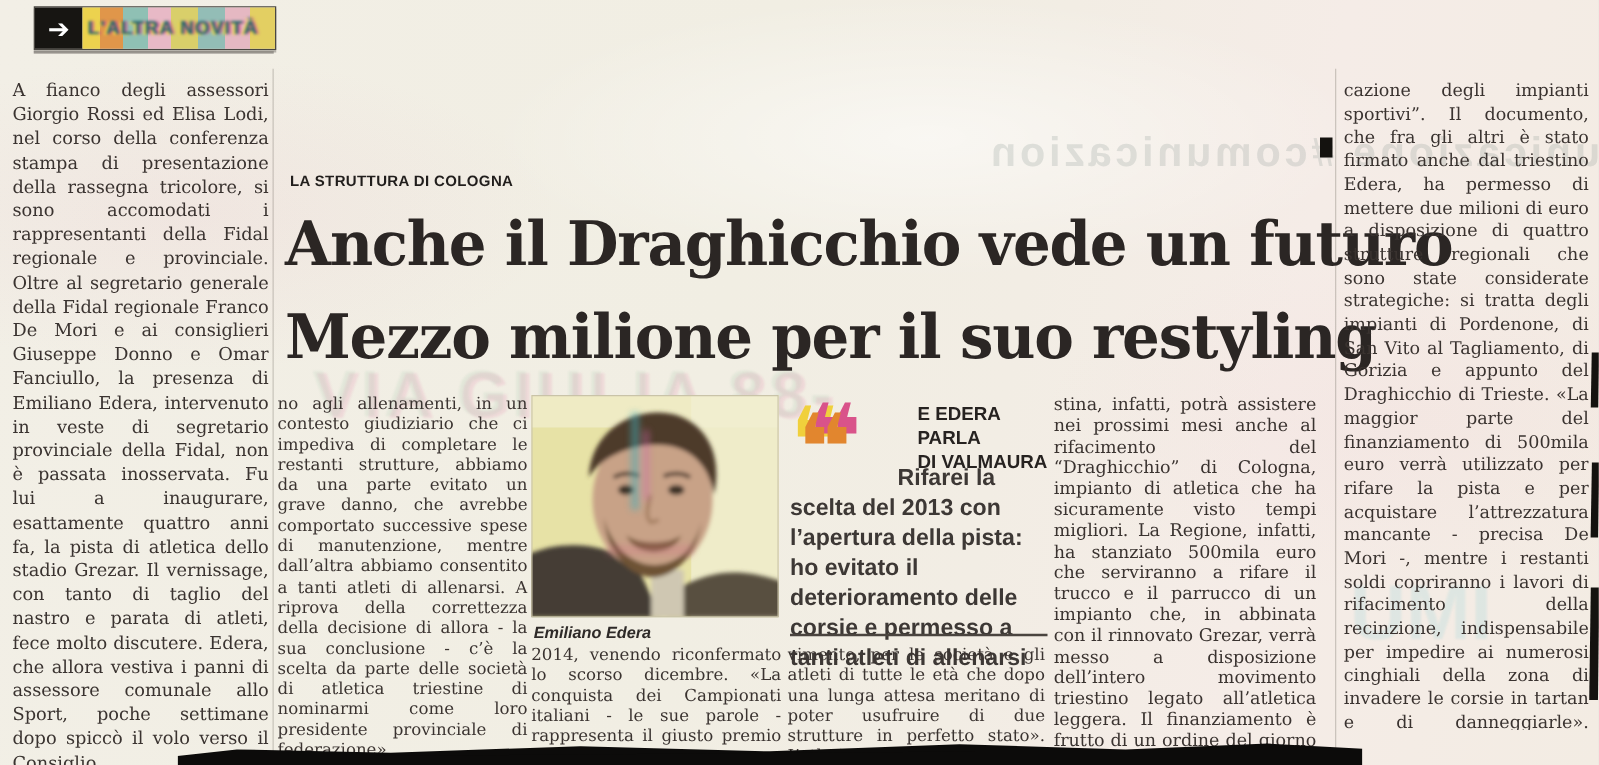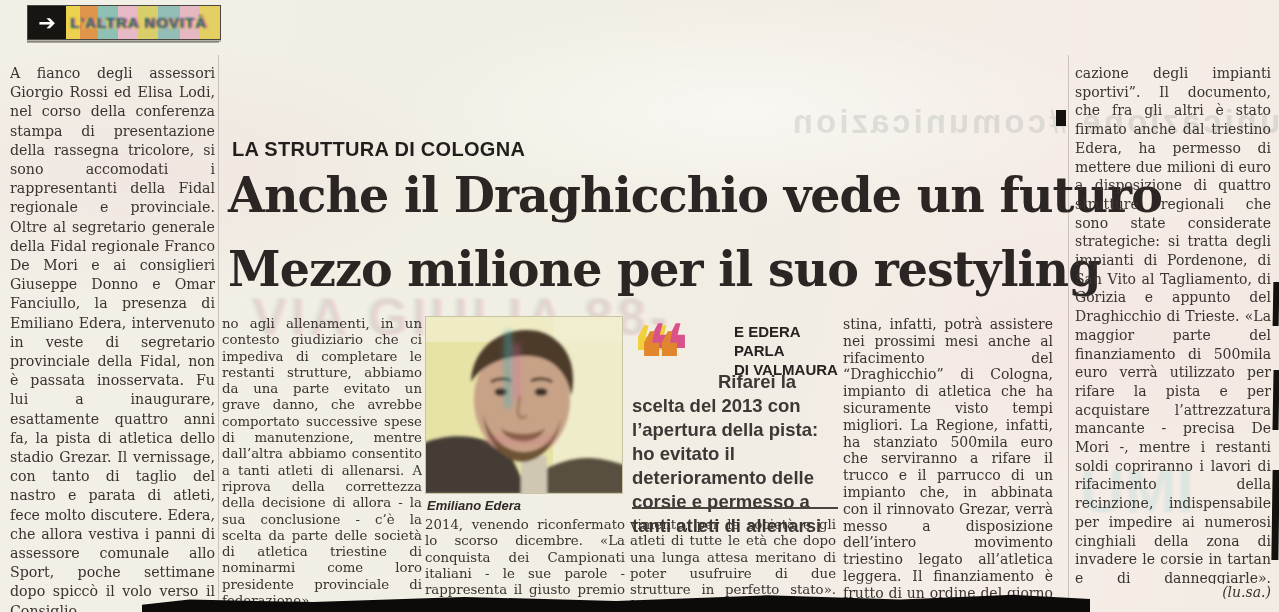--- a/index.html
+++ b/index.html
@@ -22,21 +22,21 @@
   #masthead .arrowbox{width:38px;background:#171512;color:#fff;display:flex;align-items:center;justify-content:center;
     font-family:"DejaVu Sans",sans-serif;font-size:21px;font-weight:bold;}
   #masthead .band{flex:1;position:relative;display:flex;align-items:center;overflow:hidden;
     background:linear-gradient(90deg,#ecd24e 0 9%,#e0964a 9% 21%,#8fc0b4 21% 34%,#e8b9c6 34% 46%,#d9cf6a 46% 60%,#93bdb6 60% 74%,#e5b8c2 74% 87%,#e3cf62 87% 100%);}
   #masthead .band span{font-family:"Liberation Sans","DejaVu Sans",sans-serif;font-weight:800;font-size:15px;
     letter-spacing:1px;color:#23666b;filter:blur(1.2px);
     text-shadow:2px 0 rgba(211,84,142,.8), -2px 1px rgba(242,214,70,.9);white-space:nowrap;padding-left:4px;}
   #masthead-underline{position:absolute;left:27px;top:41px;width:192px;height:2px;background:rgba(80,75,70,.45);}
   
   #kicker{position:absolute;left:232px;top:138px;font-family:"Liberation Sans","DejaVu Sans",sans-serif;
-    font-weight:800;font-size:20px;letter-spacing:.3px;color:#211e1c;}
+    font-weight:800;font-size:12px;letter-spacing:.3px;color:#211e1c;}
   #headline{position:absolute;left:228px;top:158px;width:832px;color:#2b2624;
     font-weight:bold;font-size:49px;line-height:74px;transform:scaleX(.97);transform-origin:left top;
     letter-spacing:-1px;white-space:nowrap;}
   
   #pullquote{position:absolute;left:630px;top:312px;width:208px;height:200px;}
   .qicon{position:absolute;font-family:"DejaVu Sans",sans-serif;font-size:74px;line-height:74px;font-weight:bold;}
   .qicon.yellow{left:2px;top:4px;color:#f0d03c;}
   .qicon.pink{left:16px;top:2px;color:#d9538a;}
   .qicon.orange{left:8px;top:10px;color:#e2862e;}
   #pq-head{position:absolute;left:104px;top:10px;font-family:"Liberation Sans","DejaVu Sans",sans-serif;
@@ -159,21 +159,20 @@
     <p>vimento, per le società e gli atleti di tutte le età che dopo una lunga attesa meritano di poter usufruire di due strutture in perfetto stato». L’atletica trie-</p>
   </div>
 
   <div class="col midcol" style="left:843px;top:316px;width:210px;height:290px;font-size:14px;line-height:16.8px;">
     <p>stina, infatti, potrà assistere nei prossimi mesi anche al rifacimento del “Draghicchio” di Cologna, impianto di atletica che ha sicuramente visto tempi migliori. La Regione, infatti, ha stanziato 500mila euro che serviranno a rifare il trucco e il parrucco di un impianto che, in abbinata con il rinnovato Grezar, verrà messo a disposizione dell’intero movimento triestino legato all’atletica leggera. Il finanziamento è frutto di un ordine del giorno che si appella alla legge regionale 3 aprile 2003, “che prevede incentivi per le opere di riqualifi-</p>
   </div>
 
   <div class="col serifcol" style="left:1075px;top:64px;width:196px;height:520px;font-size:14px;line-height:18.7px;">
     <p>cazione degli impianti sportivi”. Il documento, che fra gli altri è stato firmato anche dal triestino Edera, ha permesso di mettere due milioni di euro a disposizione di quattro strutture regionali che sono state considerate strategiche: si tratta degli impianti di Pordenone, di San Vito al Tagliamento, di Gorizia e appunto del Draghicchio di Trieste. «La maggior parte del finanziamento di 500mila euro verrà utilizzato per rifare la pista e per acquistare l’attrezzatura mancante - precisa De Mori -, mentre i restanti soldi copriranno i lavori di rifacimento della recinzione, indispensabile per impedire ai numerosi cinghiali della zona di invadere le corsie in tartan e di danneggiarle». L’impianto di Cologna, una volta terminato, verrà utilizzato per gli allenamenti e per le gare giovanili, mentre al Grezar toccherà ospitare le manifestazioni più importanti. «Il nostro obiettivo - conclude De Mori - è quello di portare a Trieste una competizione internazionale, magari organizzando i Campionati europei Junior».</p>
   </div>
-  <div id="byline">(lu.sa.)</div>
 
   <div class="blackband" id="band-bottom"></div>
   <div class="blackband" id="band-bottom2"></div>
   <div class="edge-mark" style="left:1056px;top:110px;width:10px;height:16px;"></div>
   <div class="edge-mark" style="left:1273px;top:282px;width:6px;height:44px;transform:rotate(1deg);"></div>
   <div class="edge-mark" style="left:1273px;top:370px;width:6px;height:60px;transform:rotate(1deg);"></div>
   <div class="edge-mark" style="left:1272px;top:470px;width:7px;height:90px;transform:rotate(.8deg);"></div>
 
 </div>
 

